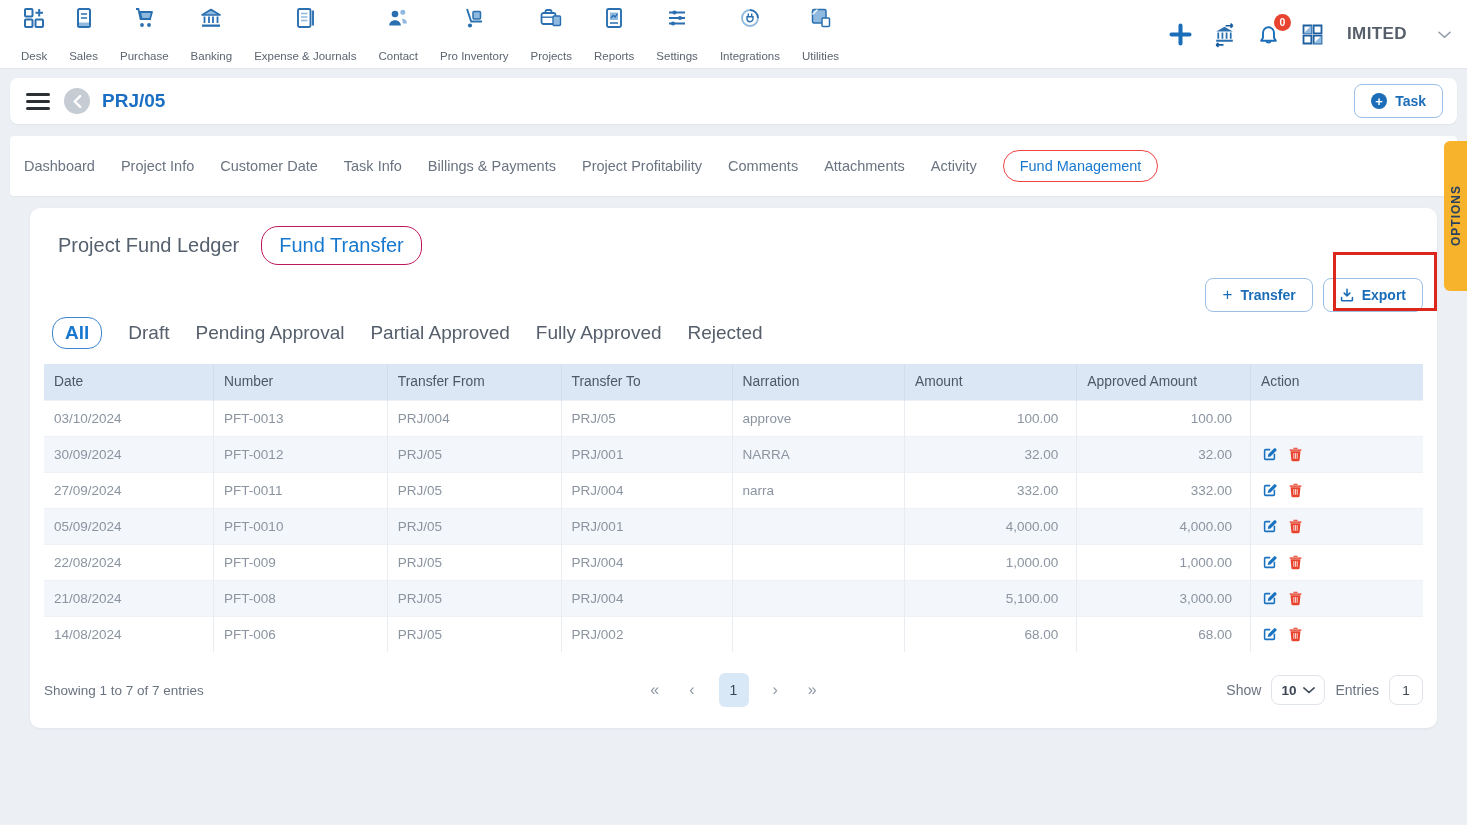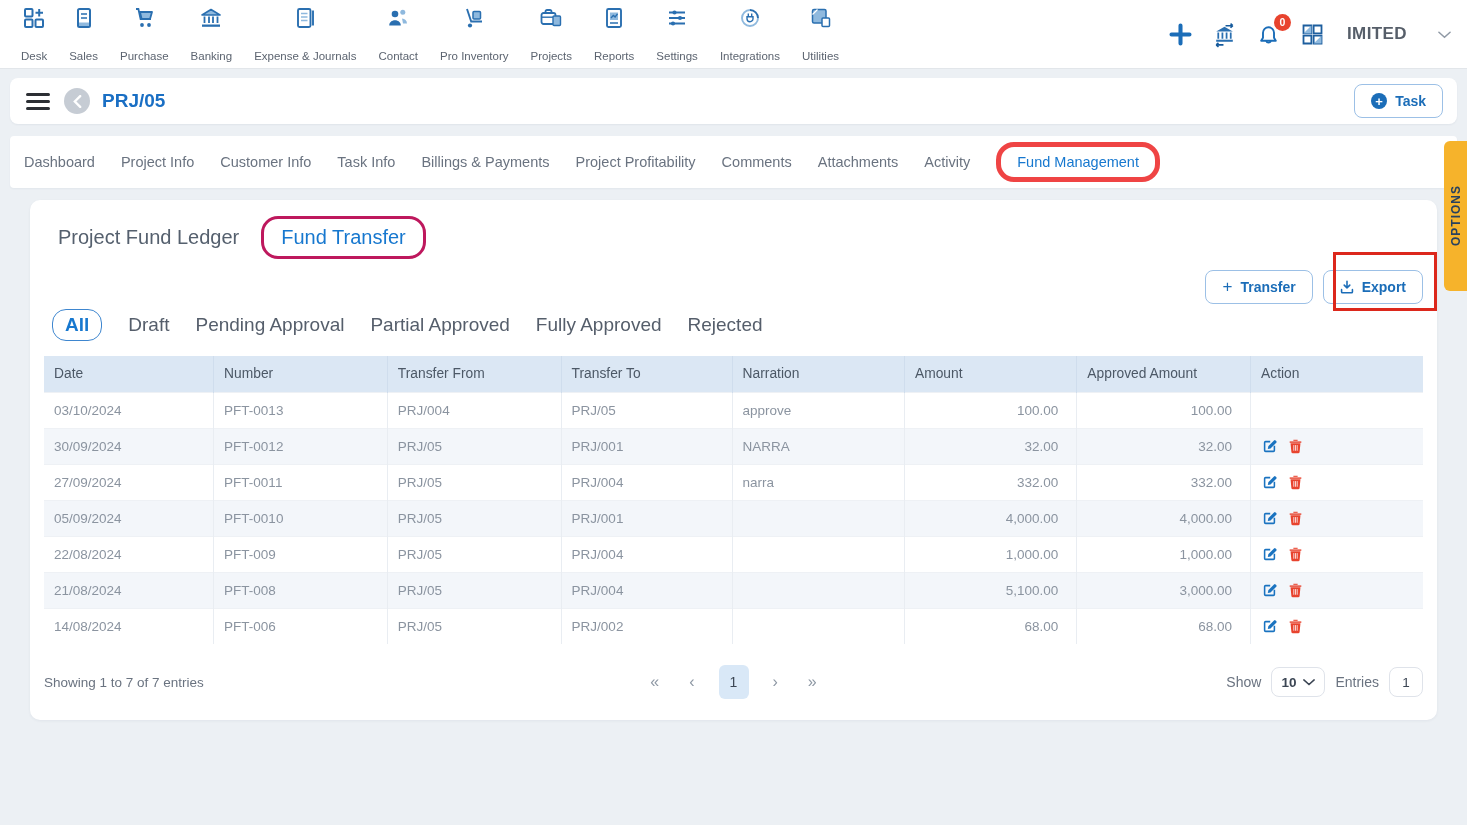--- a/index.html
+++ b/index.html
@@ -55,48 +55,48 @@
   }
   .btn-outline .circle-plus {
     width:16px; height:16px; border-radius:50%; background:#1b6db8; color:#fff;
     display:flex; align-items:center; justify-content:center; font-size:13px; font-weight:bold;
   }
   .btn-split { padding-right:0; }
   .btn-split .split-div { width:1px; height:32px; background:#b9d2ec; margin-left:14px; }
   .btn-split .split-chev { padding:0 12px; display:flex; align-items:center; }
   
   .tabstrip {
-    margin:12px 10px 0; height:52px; background:#fff; border-radius:4px;
+    margin:12px 10px 0; height:60px; background:#fff; border-radius:4px;
     display:flex; align-items:center; padding:0 14px; gap:26px;
     box-shadow:0 1px 2px rgba(30,50,90,.05);
   }
   .ptab { font-size:14.5px; color:#6a7380; cursor:pointer; white-space:nowrap; }
   .ptab.active {
-    color:#1778cf; border:5px solid #ef4444; border-radius:18px; padding:7px 16px;
+    color:#1778cf; border:1px solid #ef4444; border-radius:18px; padding:7px 16px;
   }
   
   .options-tab {
     position:absolute; right:0; top:141px; width:23px; height:150px;
     background:#f6b32b; border-radius:6px 0 0 6px;
     display:flex; align-items:center; justify-content:center; cursor:pointer; z-index:30;
   }
   .options-tab span {
     writing-mode:vertical-rl; transform:rotate(180deg);
     font-size:12px; font-weight:bold; color:#27415f; letter-spacing:1px;
   }
   
   .card {
     margin:12px 30px 0; background:#fff; border-radius:10px;
     padding:20px 14px 18px; min-height:520px;
     box-shadow:0 1px 3px rgba(30,50,90,.06);
   }
   .subtabs { display:flex; align-items:center; gap:22px; margin-left:14px; height:34px; }
   .subtab { font-size:20px; color:#55606e; cursor:pointer; }
   .subtab.active {
-    color:#1778cf; border:3px solid #be185d; border-radius:17px; padding:7px 17px;
+    color:#1778cf; border:1px solid #be185d; border-radius:17px; padding:7px 17px;
   }
   .actions-row { display:flex; justify-content:flex-end; gap:10px; margin-top:16px; height:34px; }
   
   .filters { display:flex; align-items:center; gap:26px; margin:6px 0 0 8px; height:30px; }
   .filter { font-size:19px; color:#555e6b; cursor:pointer; }
   .filter.active {
     color:#1778cf; border:1px solid #3e86cf; border-radius:14px; padding:4px 12px; font-weight:bold;
   }
   
   table { width:100%; border-collapse:collapse; margin-top:16px; table-layout:fixed; }
@@ -334,21 +334,21 @@
     <button class="btn-outline">
       <span class="circle-plus">+</span>
       <span>Task</span>
     </button>
   </div>
 </div>
 
 <div class="tabstrip">
     <span class="ptab">Dashboard</span>
     <span class="ptab">Project Info</span>
-    <span class="ptab">Customer Info</span>
+    <span class="ptab">Customer Date</span>
     <span class="ptab">Task Info</span>
     <span class="ptab">Billings &amp; Payments</span>
     <span class="ptab">Project Profitability</span>
     <span class="ptab">Comments</span>
     <span class="ptab">Attachments</span>
     <span class="ptab">Activity</span>
     <span class="ptab active">Fund Management</span>
   </div>
 
 <div class="options-tab">

